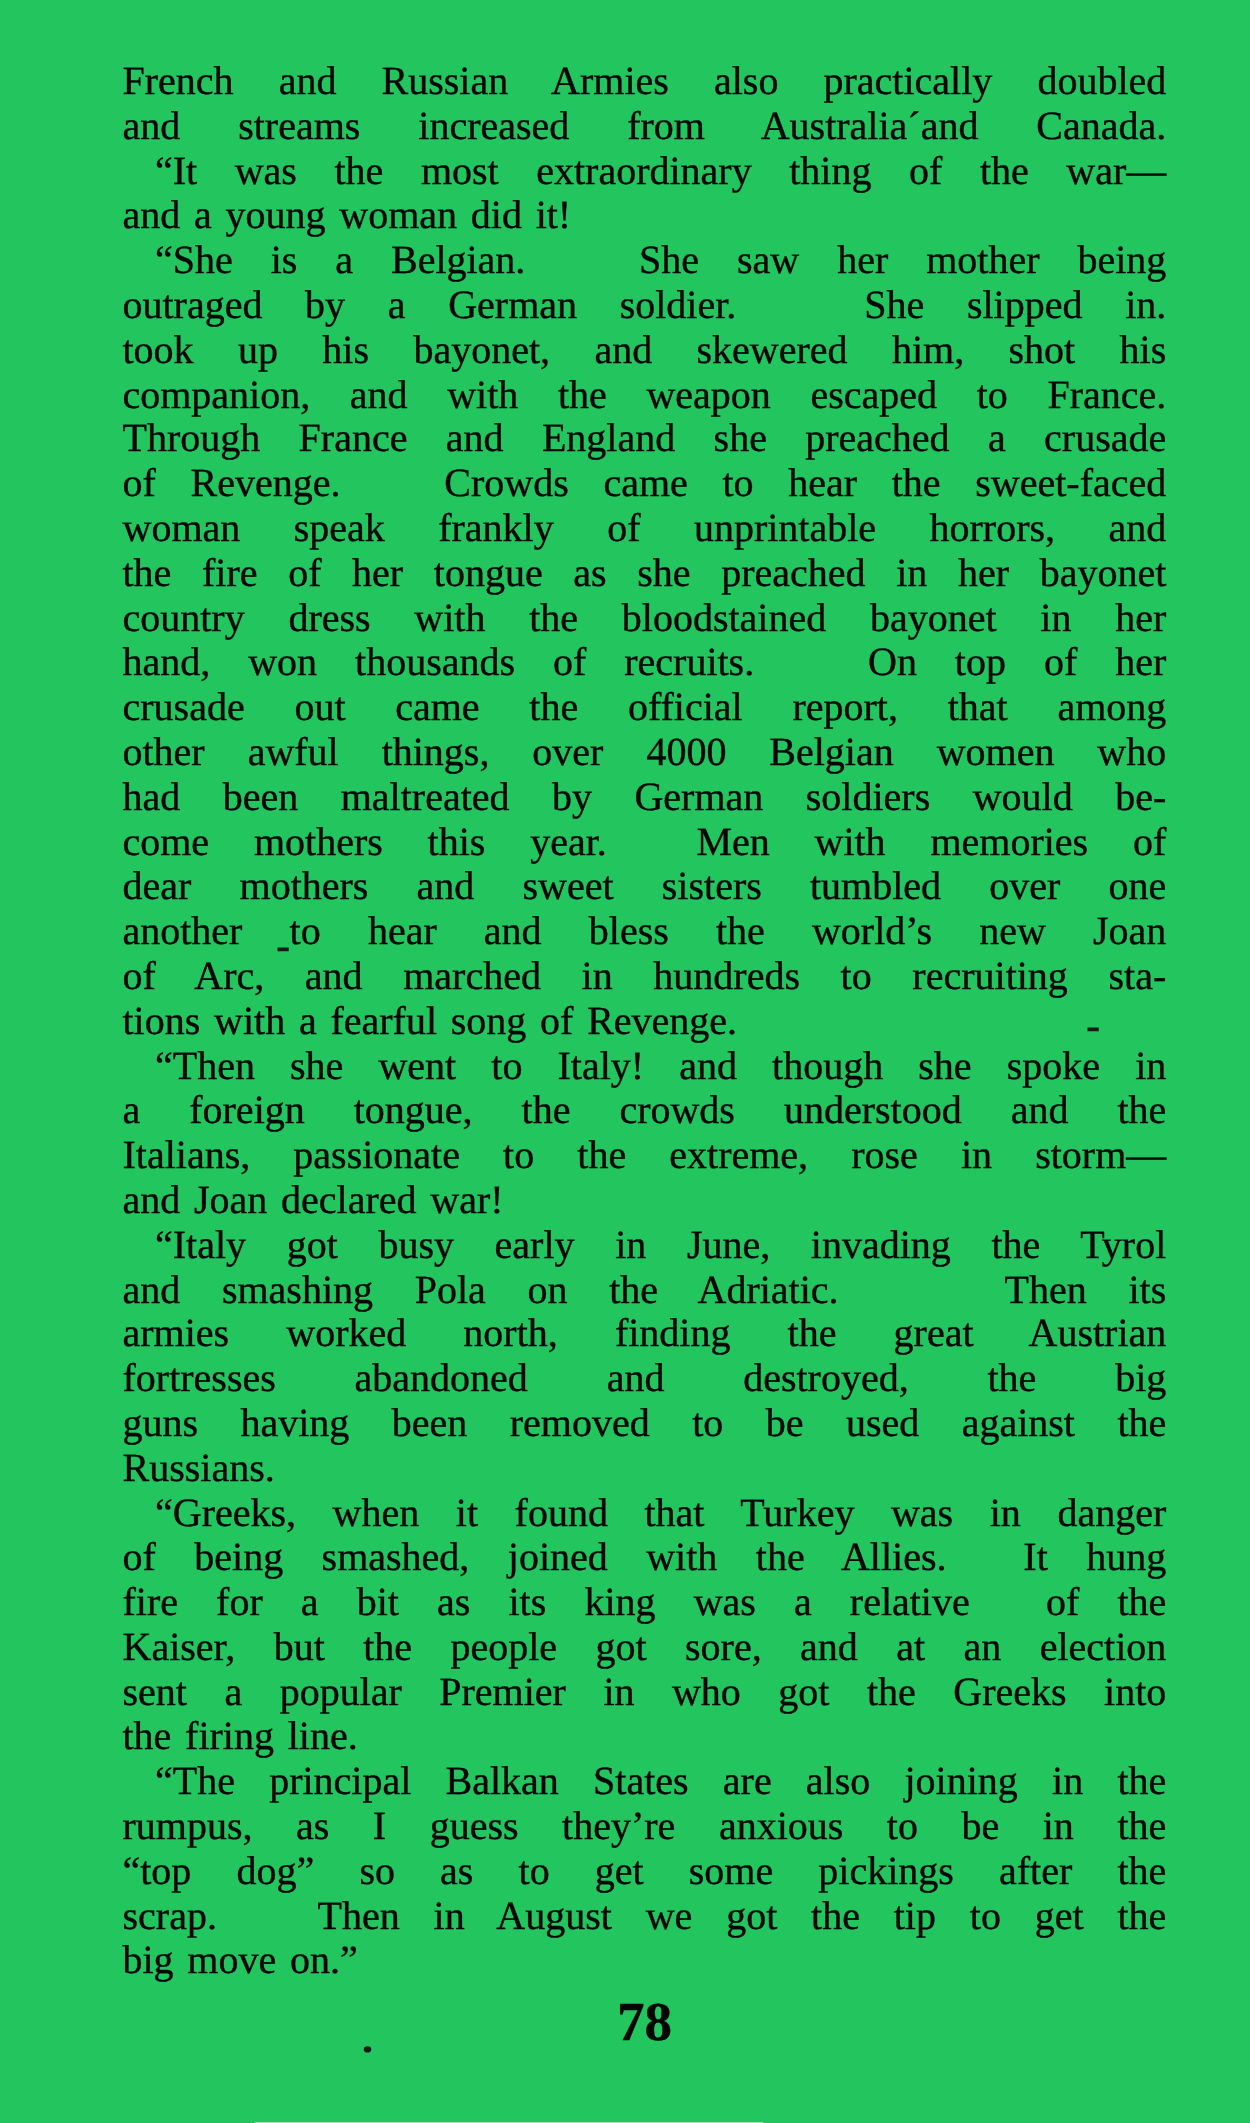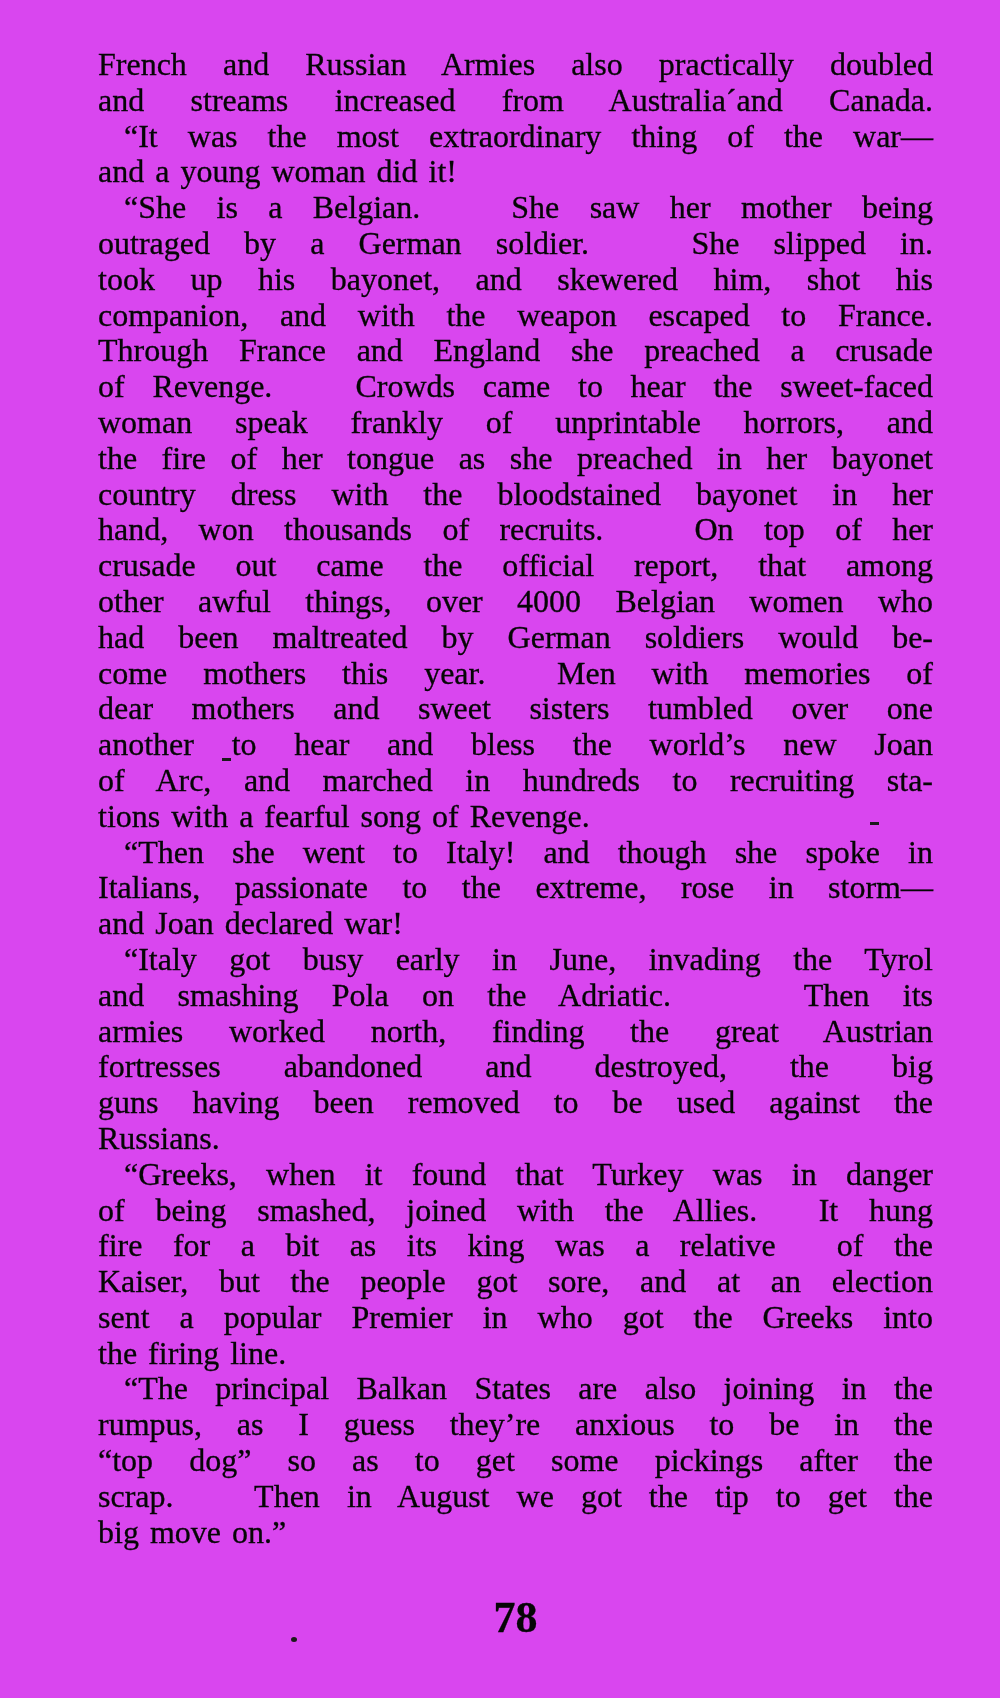--- a/index.html
+++ b/index.html
@@ -4,21 +4,21 @@
 <style>
   html, body {
     margin: 0;
     padding: 0;
     background: #ffffff;
   }
   .page {
     position: relative;
     width: 1000px;
     height: 1698px;
-    background: #d946ef;
+    background: #22c55e;
     color: #060606;
     font-family: "Liberation Serif", "DejaVu Serif", serif;
     overflow: hidden;
   }
   .text-block {
     position: absolute;
     left: 98px;
     top: 47px;
     width: 835px;
     font-size: 32px;
@@ -77,20 +77,21 @@
       <div class="line">hand, won thousands of recruits.&nbsp;&nbsp; On top of her</div>
       <div class="line">crusade out came the official report, that among</div>
       <div class="line">other awful things, over 4000 Belgian women who</div>
       <div class="line">had been maltreated by German soldiers would be-</div>
       <div class="line">come mothers this year.&nbsp; Men with memories of</div>
       <div class="line">dear mothers and sweet sisters tumbled over one</div>
       <div class="line">another to hear and bless the world’s new Joan</div>
       <div class="line">of Arc, and marched in hundreds to recruiting sta-</div>
       <div class="line last">tions with a fearful song of Revenge.</div>
       <div class="line ind">“Then she went to Italy! and though she spoke in</div>
+      <div class="line">a foreign tongue, the crowds understood and the</div>
       <div class="line">Italians, passionate to the extreme, rose in storm—</div>
       <div class="line last">and Joan declared war!</div>
       <div class="line ind">“Italy got busy early in June, invading the Tyrol</div>
       <div class="line">and smashing Pola on the Adriatic.&nbsp;&nbsp;&nbsp; Then its</div>
       <div class="line">armies worked north, finding the great Austrian</div>
       <div class="line">fortresses abandoned and destroyed, the big</div>
       <div class="line">guns having been removed to be used against the</div>
       <div class="line last">Russians.</div>
       <div class="line ind">“Greeks, when it found that Turkey was in danger</div>
       <div class="line">of being smashed, joined with the Allies.&nbsp; It hung</div>

